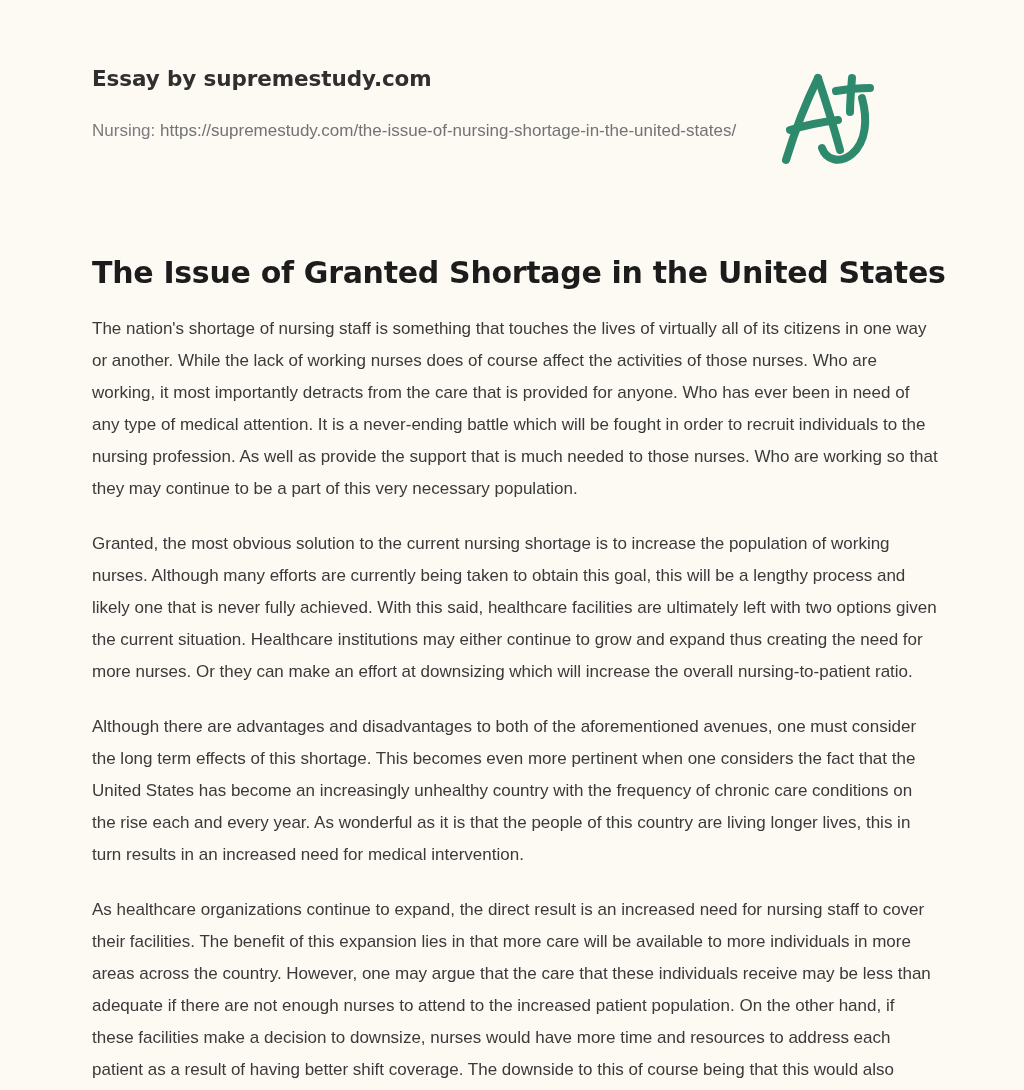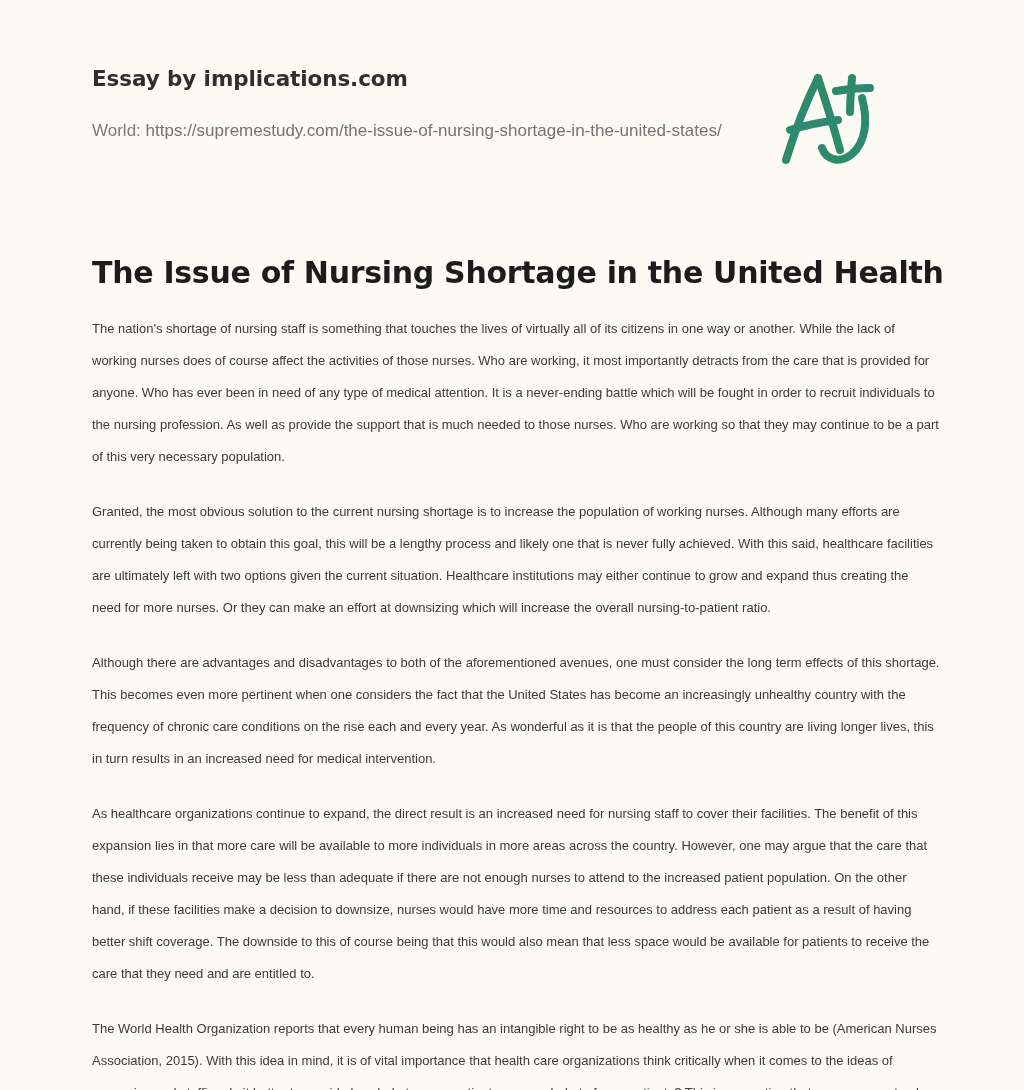--- a/index.html
+++ b/index.html
@@ -83,40 +83,40 @@
   }
   .body-copy {
     position: absolute;
     left: 92px;
     top: 313px;
     width: 848px;
   }
   .body-copy p {
     margin: 0 0 23px 0;
     font-family: "Liberation Sans", sans-serif;
-    font-size: 13px;
+    font-size: 17px;
     line-height: 32px;
     color: #3a3a3a;
     text-align: left;
   }
   .body-copy p:last-child {
     margin-bottom: 0;
   }
 </style>
 </head>
 <body>
 
 <div class="page">
 
   <div class="header">
 
-    <div class="byline">Essay by implications.com</div>
+    <div class="byline">Essay by supremestudy.com</div>
 
     <div class="source-line">
-      <span class="source-label">World:</span>
+      <span class="source-label">Nursing:</span>
       <span class="source-url">https://supremestudy.com/the-issue-of-nursing-shortage-in-the-united-states/</span>
     </div>
 
     <div class="logo">
       <svg viewBox="0 0 120 120" xmlns="http://www.w3.org/2000/svg">
         <g fill="none" stroke="#2d8a6d" stroke-linecap="round" stroke-linejoin="round">
 
           <path d="M22 102 C 30 76, 42 44, 54 20" stroke-width="8"></path>
 
           <path d="M54 20 C 62 44, 70 70, 76 92" stroke-width="8"></path>
@@ -127,21 +127,21 @@
 
           <path d="M72 33 C 84 31, 96 30, 106 30" stroke-width="8"></path>
 
           <path d="M98 40 C 104 62, 102 84, 88 96 C 76 106, 62 102, 58 90" stroke-width="8"></path>
         </g>
       </svg>
     </div>
 
   </div>
 
-  <h1 class="article-title">The Issue of Nursing Shortage in the United Health</h1>
+  <h1 class="article-title">The Issue of Granted Shortage in the United States</h1>
 
   <div class="body-copy">
     <p>The nation's shortage of nursing staff is something that touches the lives of virtually all of its citizens in one way or another. While the lack of working nurses does of course affect the activities of those nurses. Who are working, it most importantly detracts from the care that is provided for anyone. Who has ever been in need of any type of medical attention. It is a never-ending battle which will be fought in order to recruit individuals to the nursing profession. As well as provide the support that is much needed to those nurses. Who are working so that they may continue to be a part of this very necessary population.</p>
     <p>Granted, the most obvious solution to the current nursing shortage is to increase the population of working nurses. Although many efforts are currently being taken to obtain this goal, this will be a lengthy process and likely one that is never fully achieved. With this said, healthcare facilities are ultimately left with two options given the current situation. Healthcare institutions may either continue to grow and expand thus creating the need for more nurses. Or they can make an effort at downsizing which will increase the overall nursing-to-patient ratio.</p>
     <p>Although there are advantages and disadvantages to both of the aforementioned avenues, one must consider the long term effects of this shortage. This becomes even more pertinent when one considers the fact that the United States has become an increasingly unhealthy country with the frequency of chronic care conditions on the rise each and every year. As wonderful as it is that the people of this country are living longer lives, this in turn results in an increased need for medical intervention.</p>
     <p>As healthcare organizations continue to expand, the direct result is an increased need for nursing staff to cover their facilities. The benefit of this expansion lies in that more care will be available to more individuals in more areas across the country. However, one may argue that the care that these individuals receive may be less than adequate if there are not enough nurses to attend to the increased patient population. On the other hand, if these facilities make a decision to downsize, nurses would have more time and resources to address each patient as a result of having better shift coverage. The downside to this of course being that this would also mean that less space would be available for patients to receive the care that they need and are entitled to.</p>
     <p>The World Health Organization reports that every human being has an intangible right to be as healthy as he or she is able to be (American Nurses Association, 2015). With this idea in mind, it is of vital importance that health care organizations think critically when it comes to the ideas of expansion and staffing. Is it better to provide less help to more patients or more help to fewer patients? This is a question that possesses not only moral implications but those of a financial and le</p>
   </div>
 
 </div>

